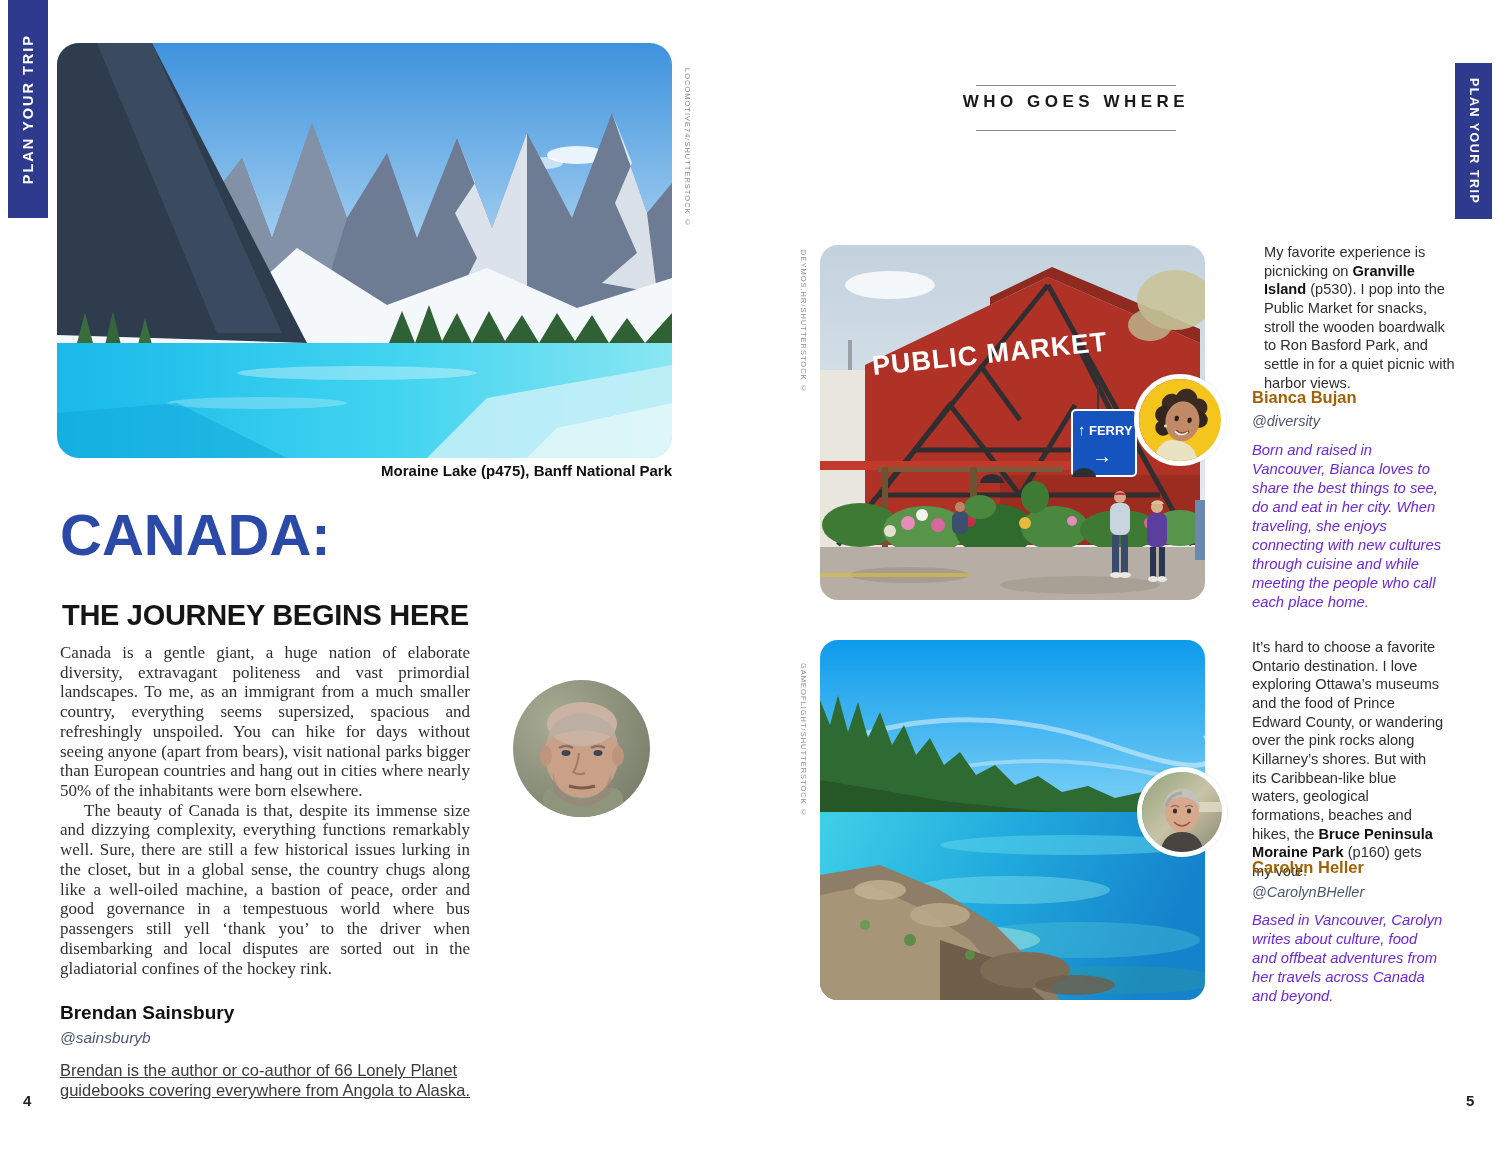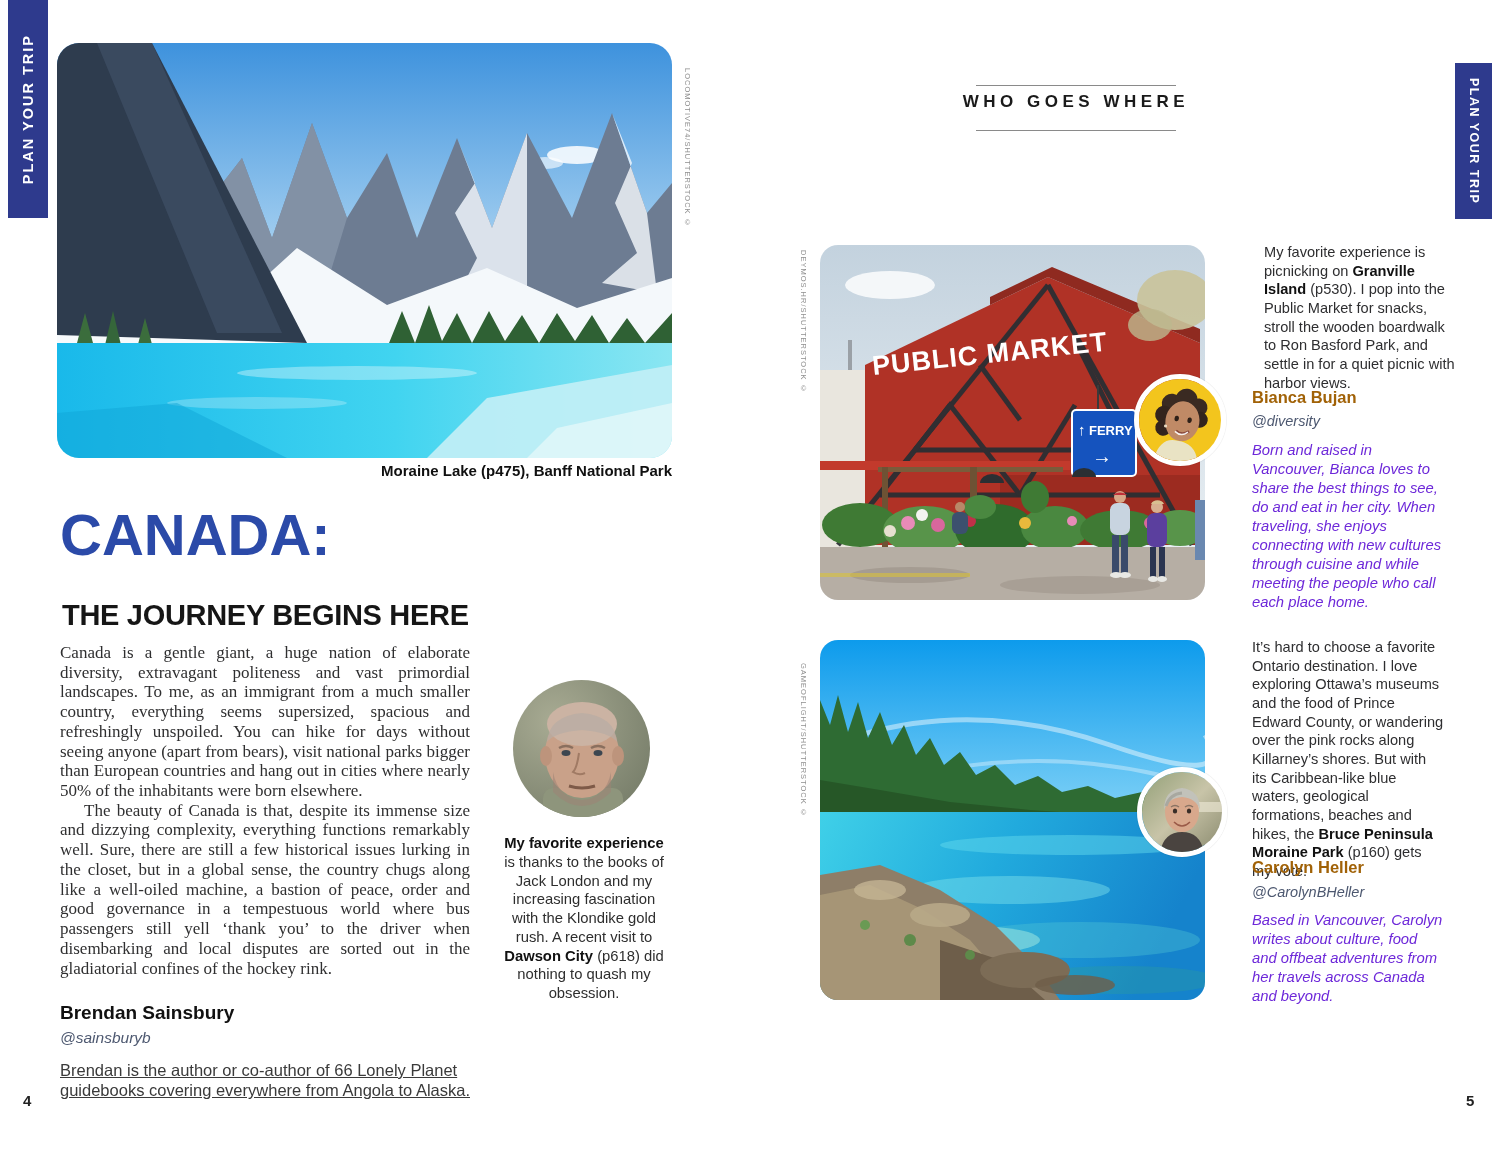--- a/index.html
+++ b/index.html
@@ -145,23 +145,20 @@
       <ellipse cx="33" cy="76" rx="6" ry="10" fill="#bd947c"></ellipse>
       <ellipse cx="105" cy="76" rx="6" ry="10" fill="#bd947c"></ellipse>
       <path d="M46,68 Q53,64 60,68" stroke="#8a6f5e" stroke-width="2.5" fill="none"></path>
       <path d="M78,68 Q85,64 92,68" stroke="#8a6f5e" stroke-width="2.5" fill="none"></path>
       <ellipse cx="53" cy="73" rx="4.5" ry="3" fill="#3c4650"></ellipse>
       <ellipse cx="85" cy="73" rx="4.5" ry="3" fill="#3c4650"></ellipse>
       <path d="M66,73 Q64,88 60,92 Q66,96 72,93" stroke="#a07a64" stroke-width="2" fill="none"></path>
       <path d="M56,106 Q69,110 82,106" stroke="#7e5a48" stroke-width="3" fill="none"></path>
       <path d="M40,92 Q45,118 69,120 Q93,118 98,92 L98,112 Q84,126 69,126 Q54,126 40,112 Z" fill="#9c8474" opacity="0.55"></path>
     </svg>
-  </div>
-  <div class="abs mid-fav">
-    <span class="b">My favorite experience</span><span> is thanks to the books of Jack London and my increasing fascination with the Klondike gold rush. A recent visit to </span><span class="b">Dawson City</span><span> (p618) did nothing to quash my obsession.</span>
   </div>
 
   <div class="abs rule" style="left:976px;top:85px;width:200px;"></div>
   <div class="abs wgw">WHO GOES WHERE</div>
   <div class="abs rule" style="left:976px;top:130px;width:200px;"></div>
 
   <div class="abs tab tab-right">
     <span class="vtext-down">PLAN YOUR TRIP</span>
   </div>
 

